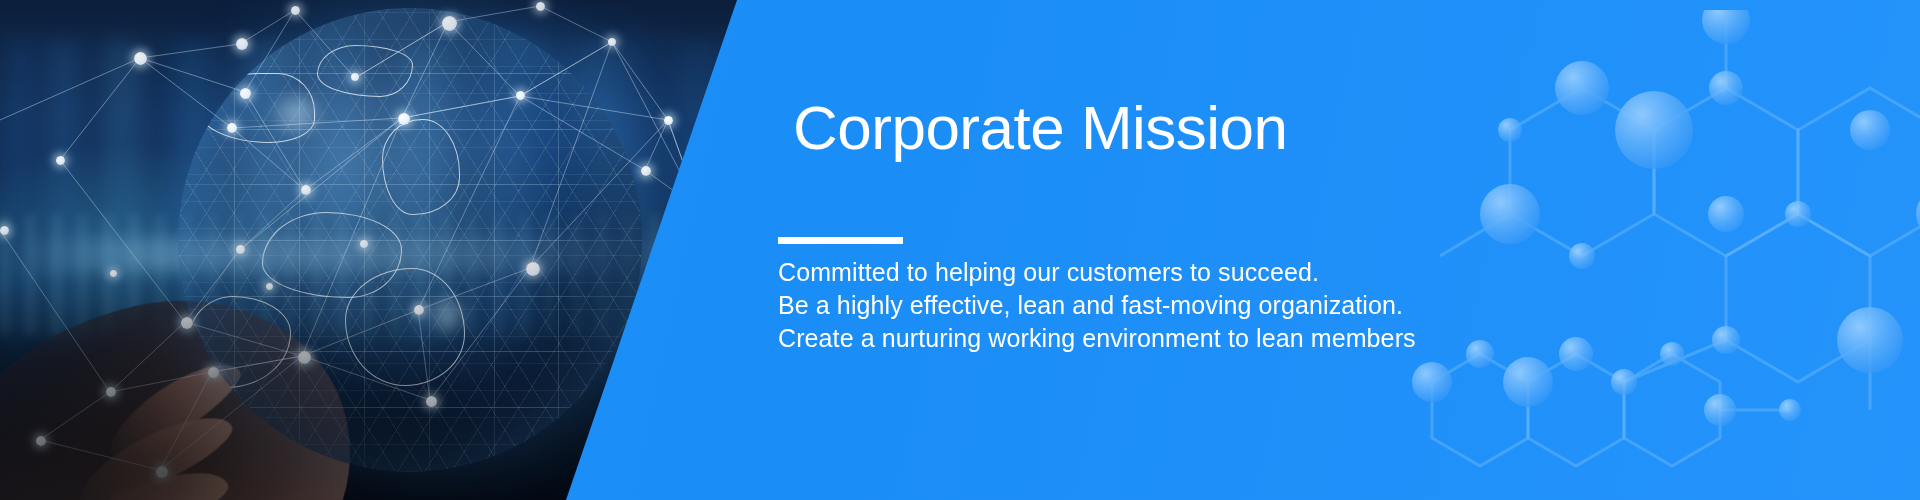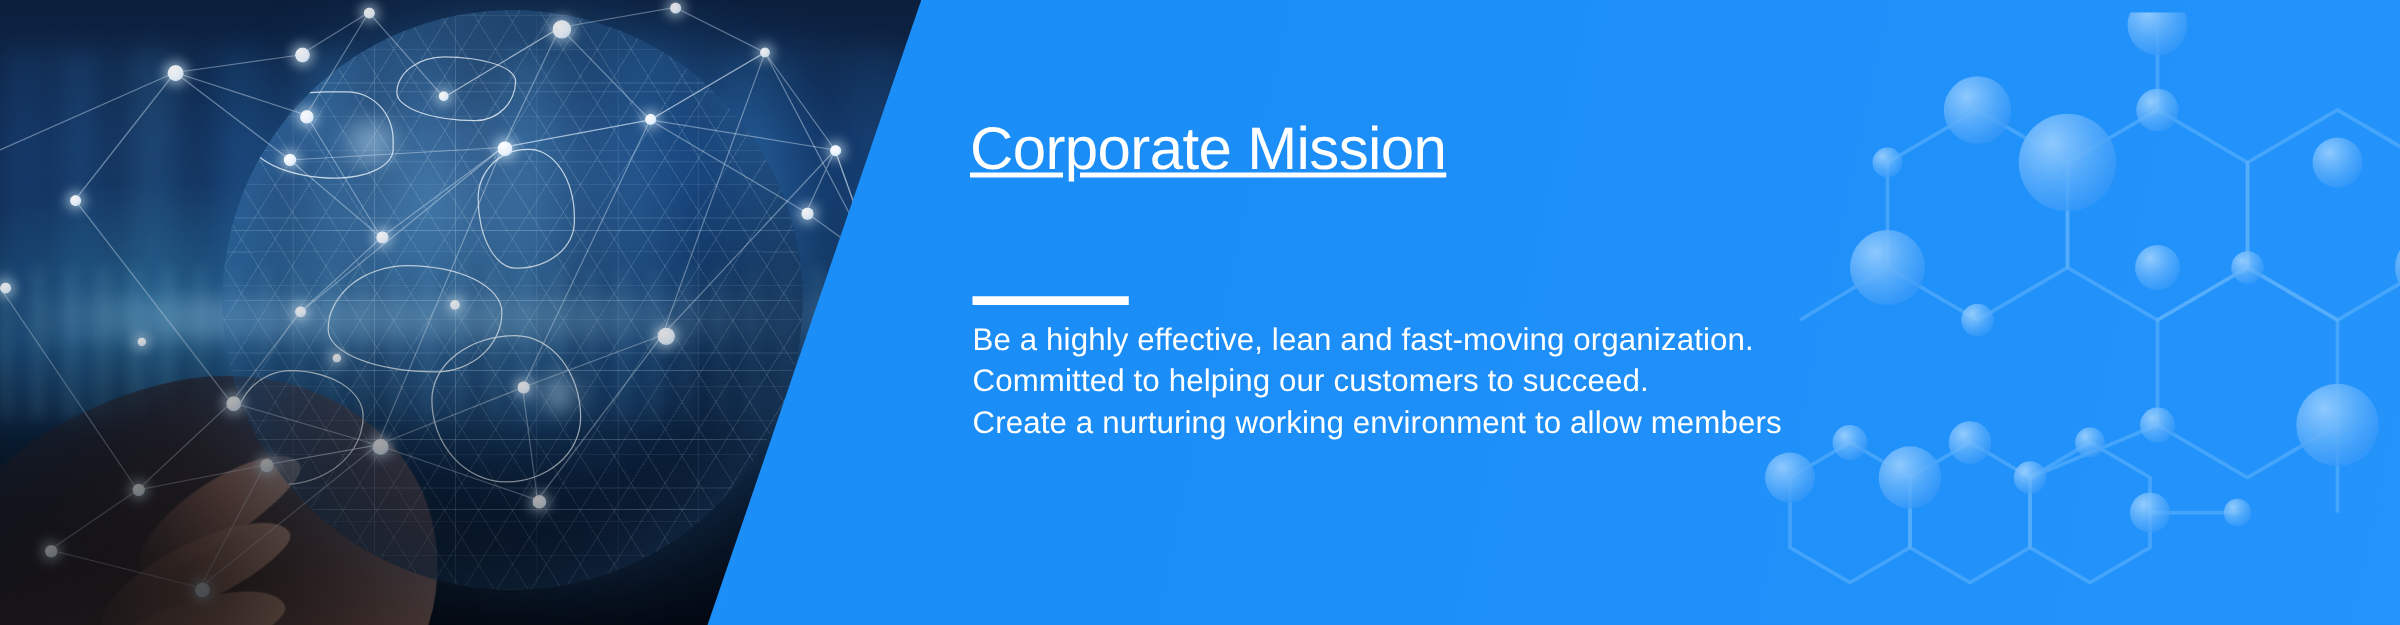--- a/index.html
+++ b/index.html
@@ -174,28 +174,27 @@
   }
 
   
   .content {
     position:absolute;
     left:776px; top:0;
     width:700px; height:500px;
   }
   .headline {
     position:absolute;
-    left:0; top:95px;
-    font-size:48px;
+    left:17px; top:95px;
+    font-size:62px;
     line-height:1.05;
     font-weight:400;
     color:#ffffff;
     letter-spacing:-0.5px;
     white-space:nowrap;
-    text-decoration:underline;
   }
   .divider {
     position:absolute;
     left:2px; top:237px;
     width:125px; height:7px;
     background:#ffffff;
   }
   .body-copy {
     position:absolute;
     left:2px; top:256px;
@@ -379,19 +378,19 @@
 
     <div class="vignette"></div>
   </div>
 
   <div class="content">
     <h1 class="headline">Corporate Mission</h1>
 
     <div class="divider"></div>
 
     <div class="body-copy">
+      <p class="body-line">Committed to helping our customers to succeed.</p>
       <p class="body-line">Be a highly effective, lean and fast-moving organization.</p>
-      <p class="body-line">Committed to helping our customers to succeed.</p>
-      <p class="body-line">Create a nurturing working environment to allow members</p>
+      <p class="body-line">Create a nurturing working environment to lean members</p>
     </div>
   </div>
 
 </div>
 
 </body></html>

